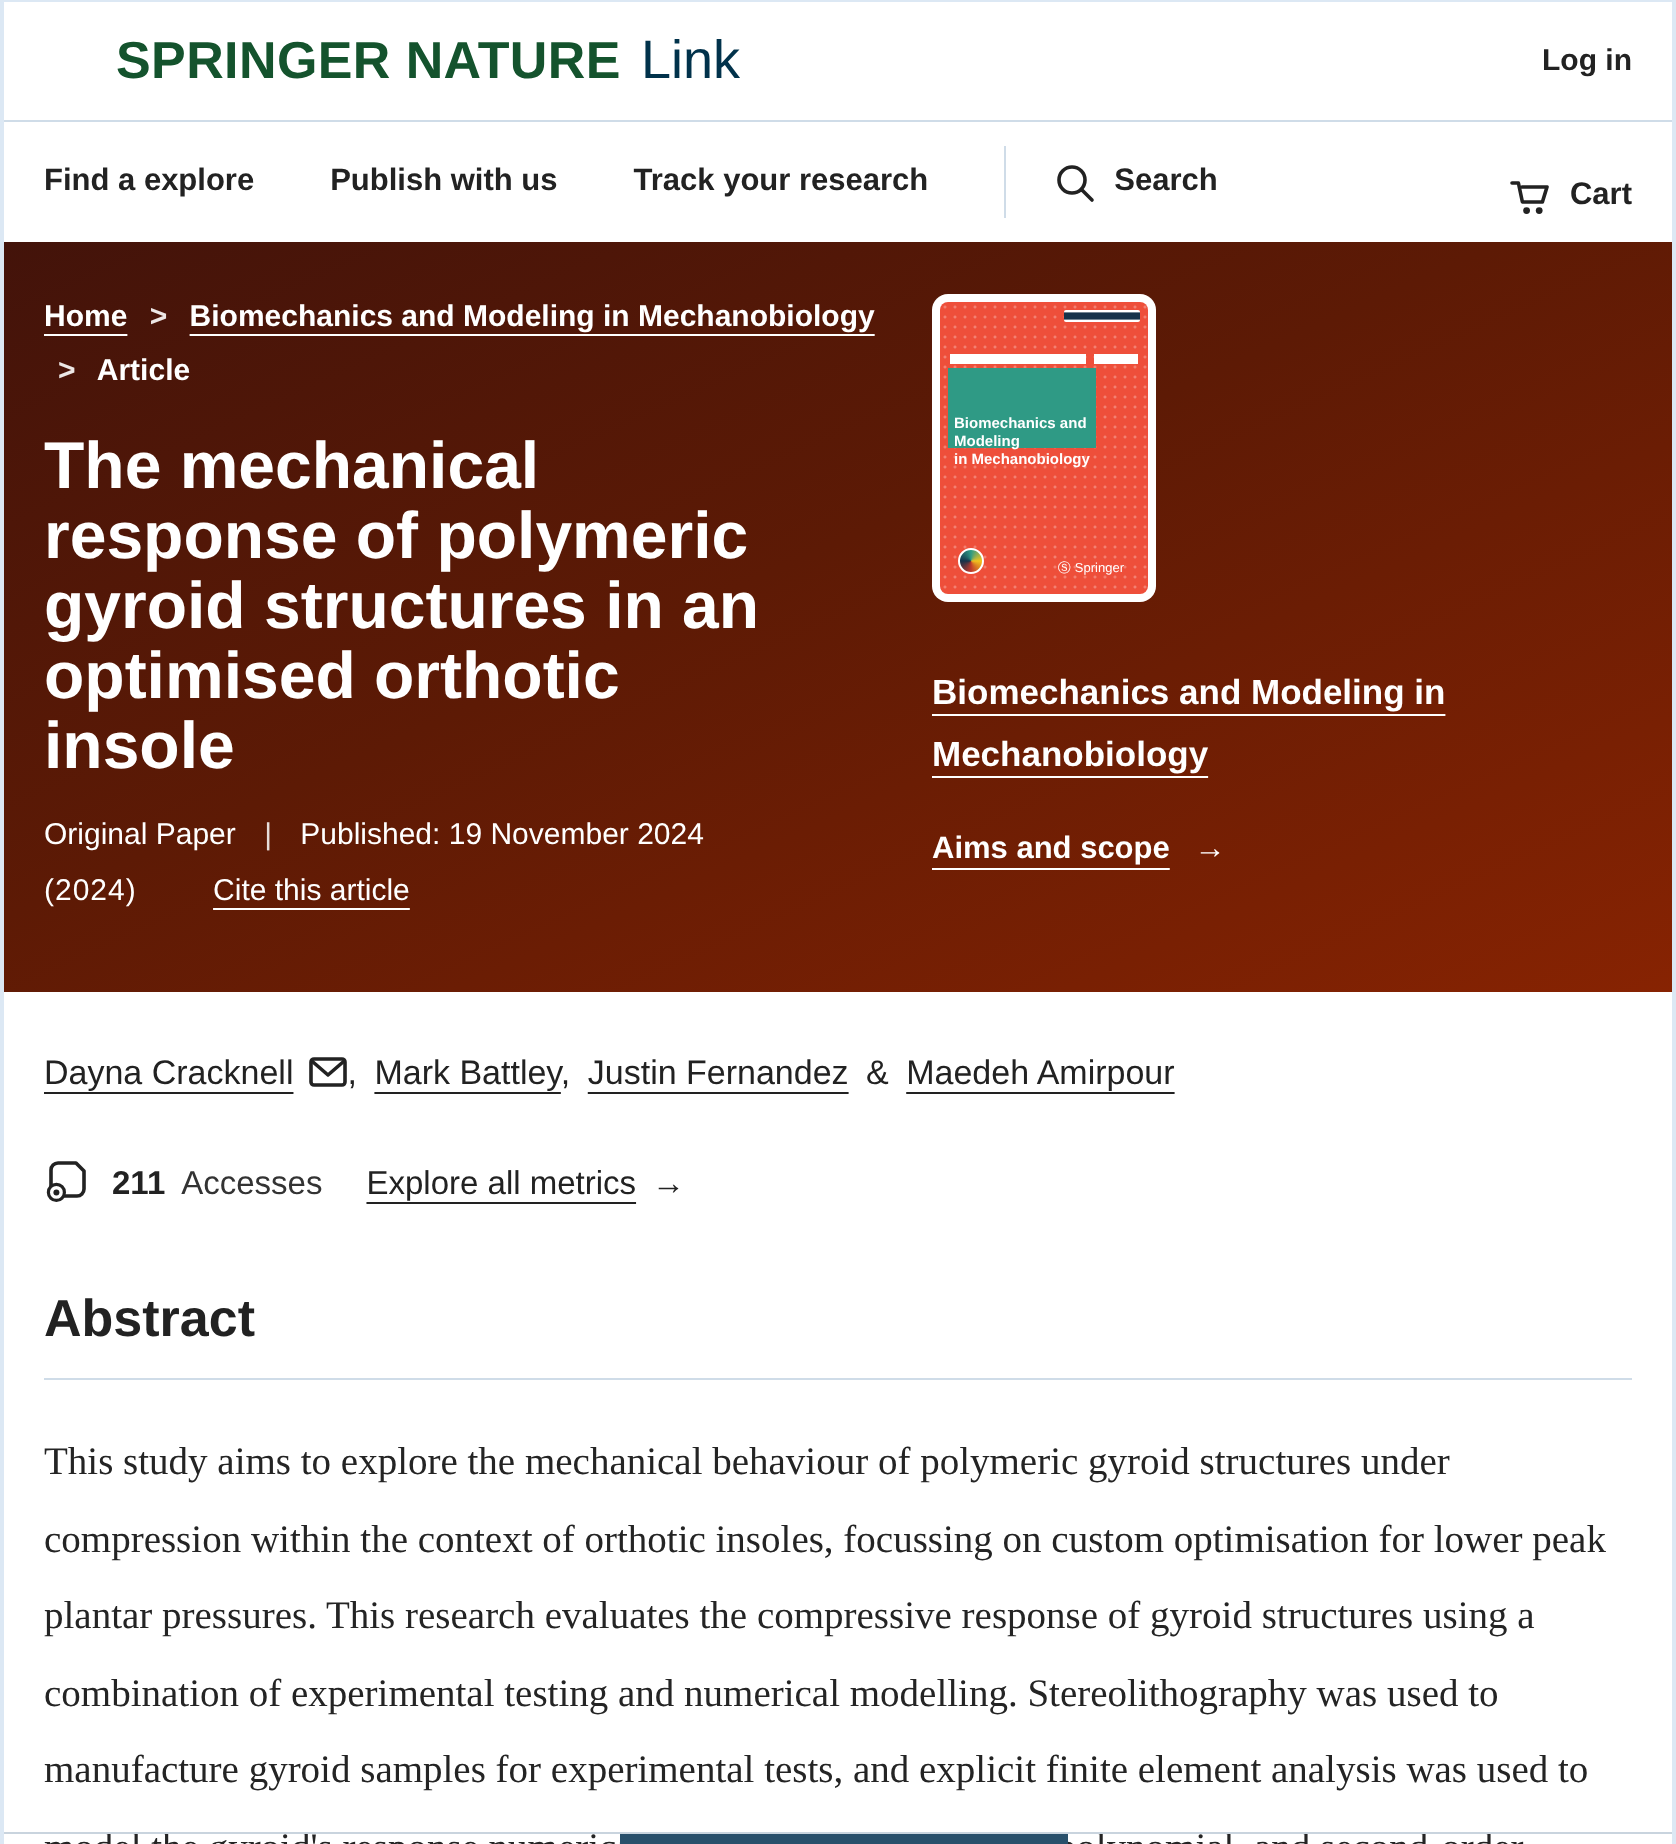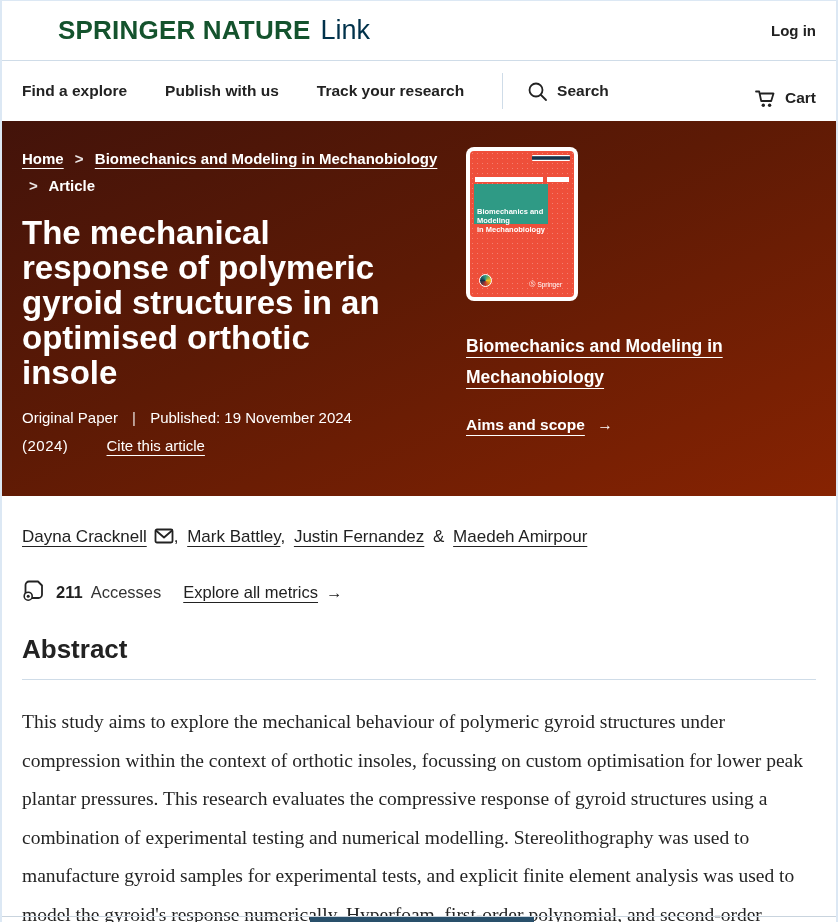--- a/index.html
+++ b/index.html
@@ -67,21 +67,21 @@
   .amp { margin:0 4px; }
   .env-icon { vertical-align:-2px; margin-left:7px; }
 
   .metrics { display:flex; align-items:flex-end; margin-top:27px; font-size:16.5px; color:#222; }
   .metrics-icon { margin-right:10px; }
   .accesses-count { font-weight:700; margin-right:8px; }
   .accesses-label { color:#333; }
   .metrics-link { margin-left:22px; color:#222; text-decoration:underline; text-underline-offset:4px; cursor:pointer; }
   .metrics-arrow { margin-left:8px; }
 
-  .abstract-heading { font-size:26px; font-weight:700; color:#222; margin:32px 0 0; }
+  .abstract-heading { font-size:26px; font-weight:700; color:#222; margin:42px 0 0; }
   .section-divider { border:none; border-top:1.5px solid #cfdce8; margin:14px 0 0; }
   .abstract-text { font-family:"Liberation Serif",serif; font-size:19.5px; line-height:38.5px;
                    color:#242424; margin-top:23px; width:800px; }
 
   
   .bottom-hairline { position:absolute; left:0; right:0; bottom:5px; height:1px; background:#c9d4de; }
   .bottom-cut-bar { position:absolute; left:308px; bottom:0; width:224px; height:5px; background:#29506b; }
 </style>
 </head>
 <body>

